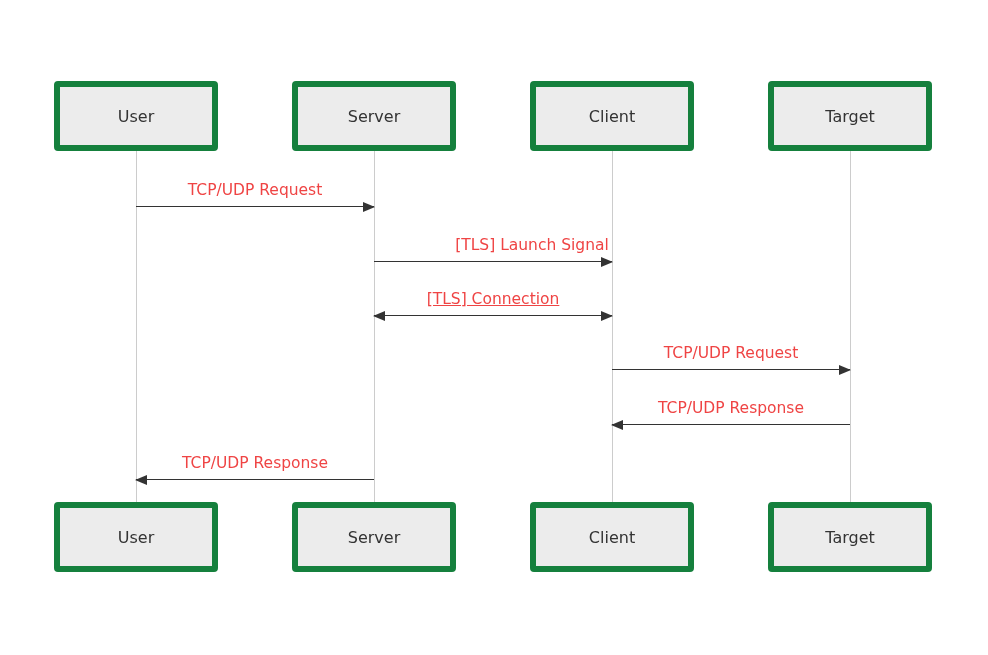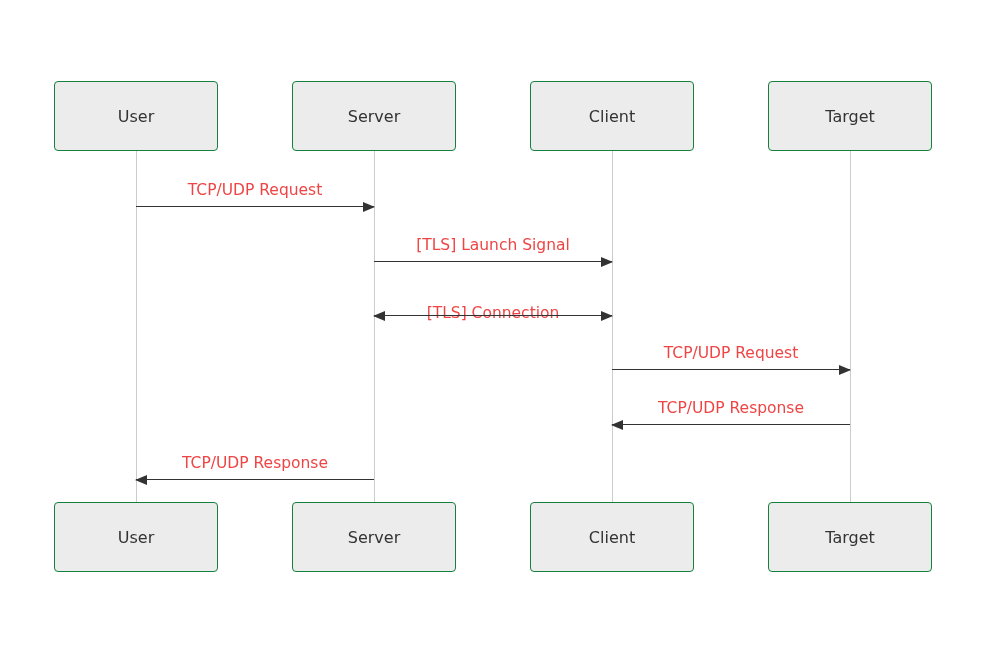--- a/index.html
+++ b/index.html
@@ -9,21 +9,21 @@
     height: 655px;
     background: #ffffff;
     font-family: "DejaVu Sans", "Liberation Sans", sans-serif;
     overflow: hidden;
   }
   .actor-box {
     position: absolute;
     width: 164px;
     height: 70px;
     background: #ececec;
-    border: 1px solid #15803d;
+    border: 6px solid #15803d;
     border-radius: 4px;
     box-sizing: border-box;
     display: flex;
     align-items: center;
     justify-content: center;
     font-size: 16px;
     color: #333333;
   }
   .lifeline {
     position: absolute;
@@ -76,25 +76,25 @@
     <div class="actor-box" style="left: 292px; top: 81px;">Server</div>
     <div class="actor-box" style="left: 292px; top: 502px;">Server</div>
     <div class="actor-box" style="left: 530px; top: 81px;">Client</div>
     <div class="actor-box" style="left: 530px; top: 502px;">Client</div>
     <div class="actor-box" style="left: 768px; top: 81px;">Target</div>
     <div class="actor-box" style="left: 768px; top: 502px;">Target</div>
     <div class="msg-label" style="left: 136px; width: 238px; top: 180px;">TCP/UDP Request</div>
     <div class="msg-line" style="left: 136px; width: 238px; top: 206px;">
       <div class="head head-right"></div>
     </div>
-    <div class="msg-label" style="left: 374px; width: 238px; top: 235px;">[TLS] Launch Signal</div>
+    <div class="msg-label" style="left: 374px; width: 238px; top: 235px; padding-left: 39px;">[TLS] Launch Signal</div>
     <div class="msg-line" style="left: 374px; width: 238px; top: 261px;">
       <div class="head head-right"></div>
     </div>
-    <div class="msg-label" style="left: 374px; width: 238px; top: 303px;">[TLS] Connection</div>
+    <div class="msg-label" style="left: 374px; width: 238px; top: 289px; text-decoration: underline;">[TLS] Connection</div>
     <div class="msg-line" style="left: 374px; width: 238px; top: 315px;">
       <div class="head head-right"></div>
       <div class="head head-left"></div>
     </div>
     <div class="msg-label" style="left: 612px; width: 238px; top: 343px;">TCP/UDP Request</div>
     <div class="msg-line" style="left: 612px; width: 238px; top: 369px;">
       <div class="head head-right"></div>
     </div>
     <div class="msg-label" style="left: 612px; width: 238px; top: 398px;">TCP/UDP Response</div>
     <div class="msg-line" style="left: 612px; width: 238px; top: 424px;">

